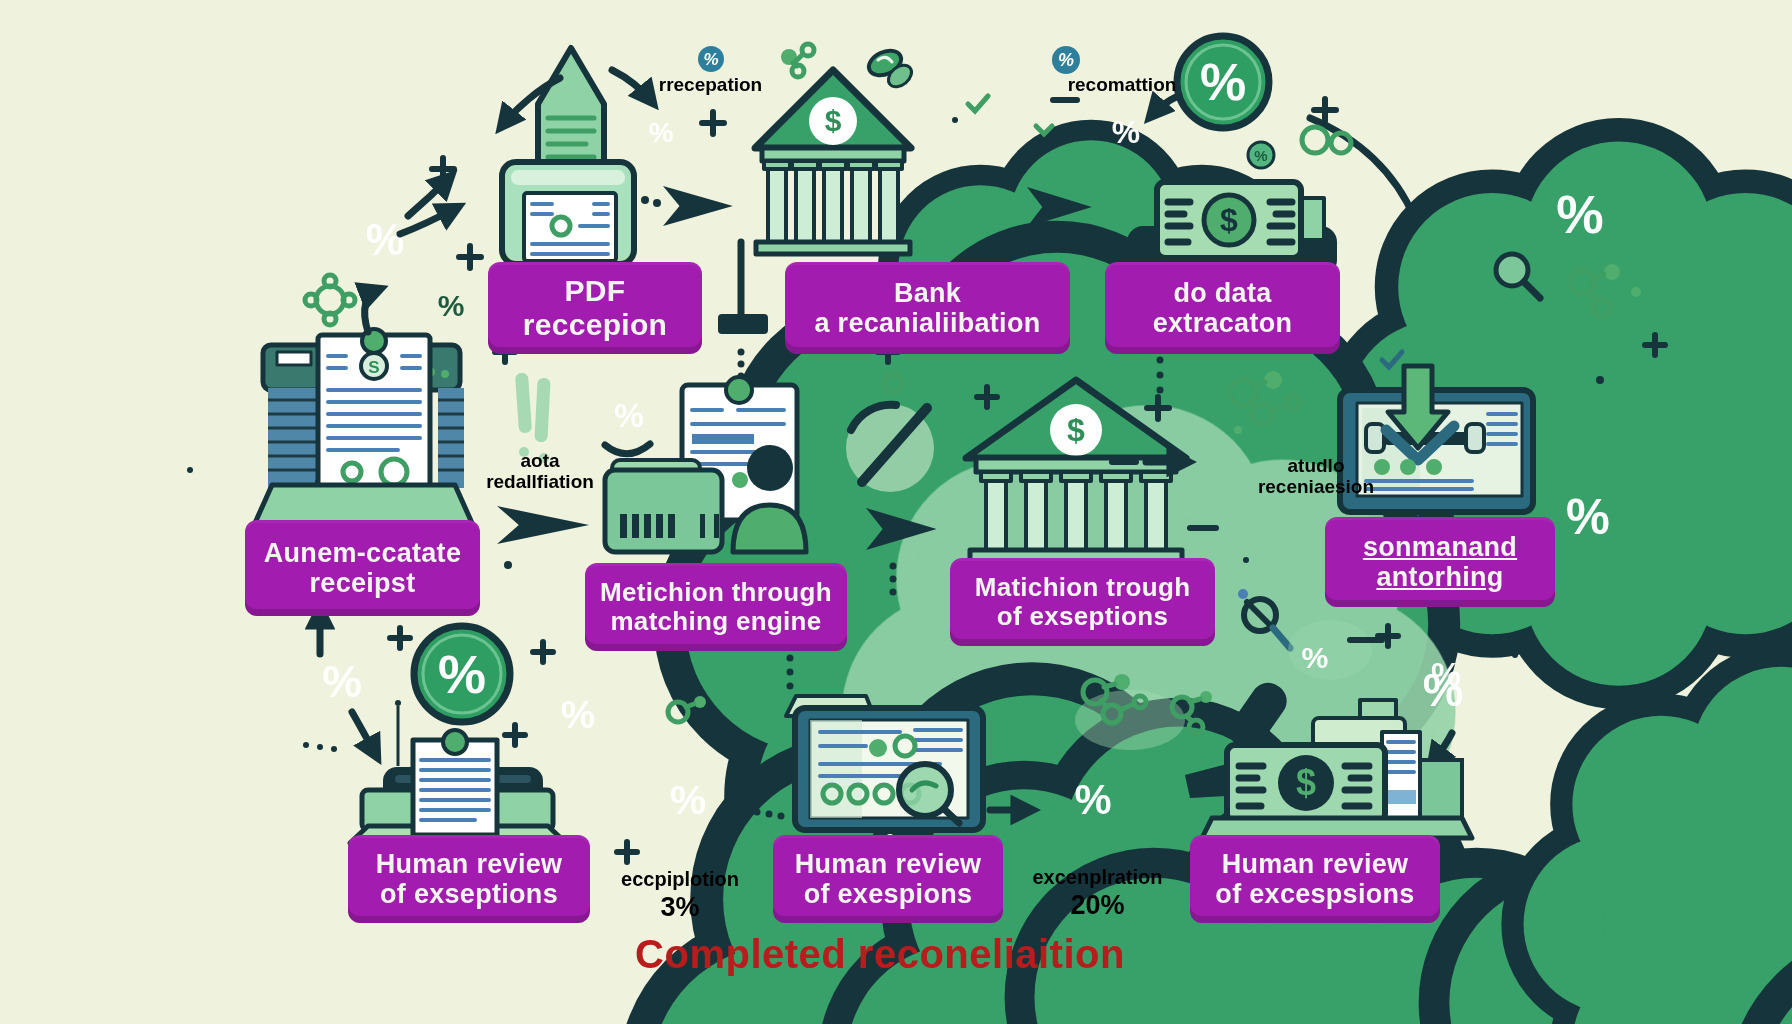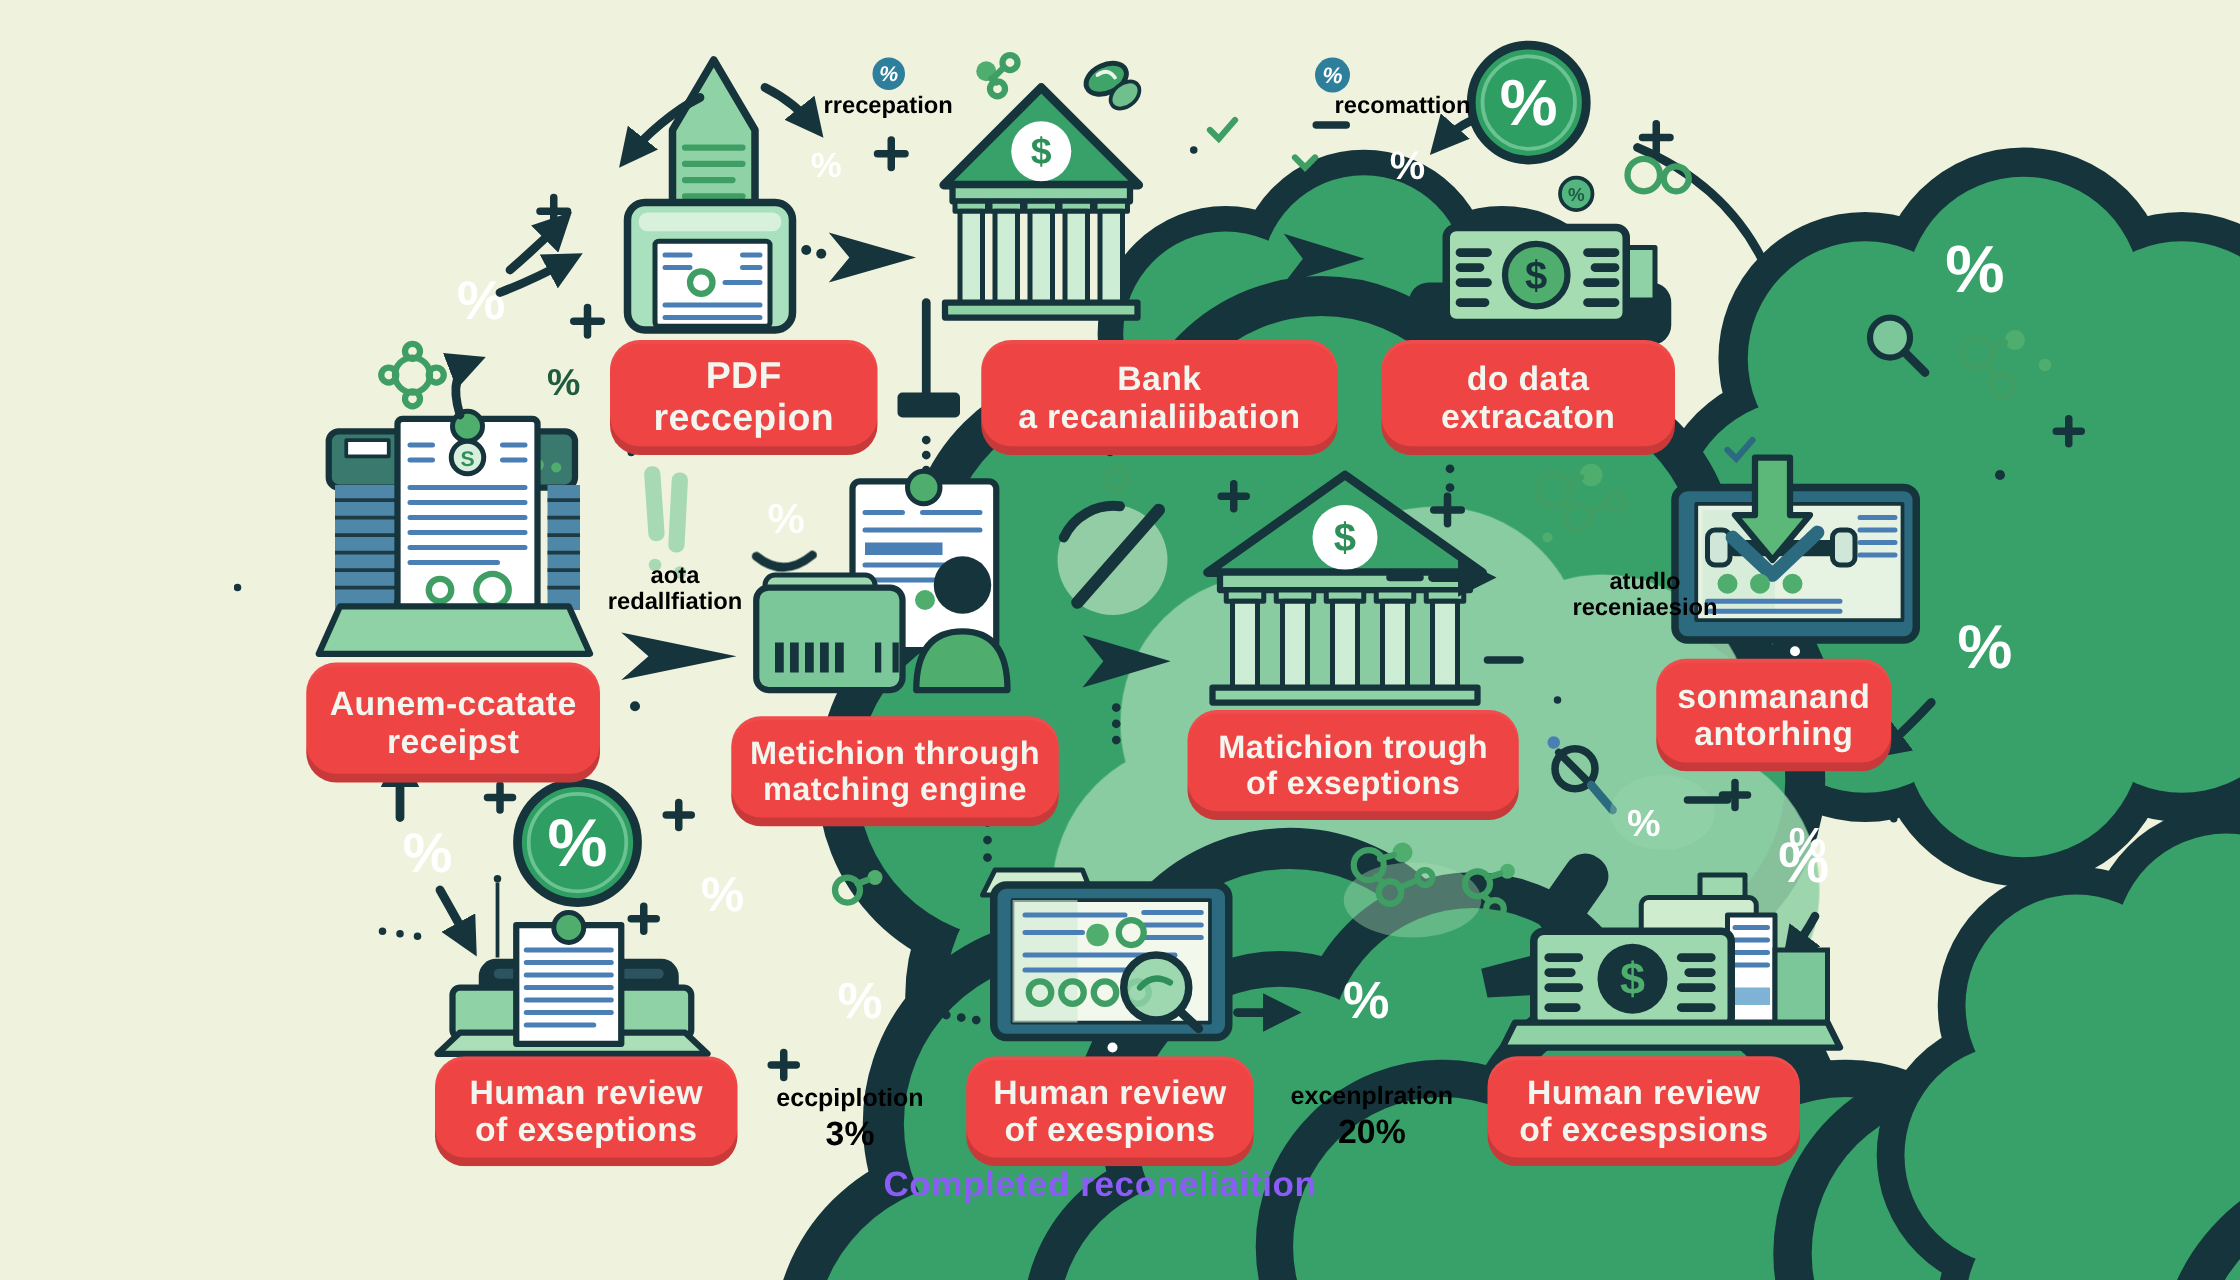--- a/index.html
+++ b/index.html
@@ -1,31 +1,31 @@
 <!DOCTYPE html>
 <html><head>
 <meta charset="utf-8">
 <style>
   html,body{margin:0;padding:0;background:#dfe2cc;font-family:"Liberation Sans",sans-serif;}
   #canvas{position:relative;width:1792px;height:1024px;background:#eff2dc;overflow:hidden;margin:0 auto;}
   #art{position:absolute;left:0;top:0;}
   svg text{font-family:"Liberation Sans",sans-serif;}
 
-  .stage{position:absolute;background:#ef4444;border-radius:24px;color:#f2f6ef;
+  .stage{position:absolute;background:#a21caf;border-radius:12px;color:#f2f6ef;
          display:flex;flex-direction:column;align-items:center;justify-content:center;
          text-align:center;font-weight:bold;line-height:1.13;letter-spacing:.3px;
-         box-shadow:inset 0 -7px 0 rgba(0,0,0,.16), inset 0 3px 0 rgba(255,255,255,.05);margin-top:10px;}
+         box-shadow:inset 0 -7px 0 rgba(0,0,0,.16), inset 0 3px 0 rgba(255,255,255,.05);}
   .stage .l1,.stage .l2{display:block;white-space:nowrap;}
   .fs30{font-size:30px}.fs27{font-size:27px}.fs26{font-size:26px}
 
   .anno{position:absolute;color:#000000;font-weight:bold;text-align:center;line-height:1.12;}
   .anno .a1{display:block;font-size:20px;}
   .anno .a2{display:block;font-size:27px;margin-top:2px;}
   .anno-sm .a1{font-size:19px;}
-  .footer-caption{position:absolute;color:#8b5cf6;font-weight:bold;font-size:28px;
+  .footer-caption{position:absolute;color:#b91c1c;font-weight:bold;font-size:40px;
                   text-align:center;letter-spacing:.5px;}
 
   
   .ol{stroke:#16343c;stroke-linejoin:round;stroke-linecap:round;}
   .sk{stroke:#16343c;fill:none;stroke-width:7;stroke-linecap:round;}
   .fd{fill:#16343c;}
   .gA{fill:#37a169}.gB{fill:#8fd2a6}.gC{fill:#cdeed4}.gD{fill:#4fae6e}.wh{fill:#ffffff}
   .bl{stroke:#4a7fb5;stroke-width:4;stroke-linecap:round;}
   .gs{stroke:#3f9e63;fill:none;stroke-width:5;stroke-linecap:round;}
   .flo{fill:#16343c;stroke:#16343c;stroke-width:10;}
@@ -523,21 +523,21 @@
   <span class="l2">receipst</span>
 </div>
 <div class="stage fs26" style="left:585px;top:563px;width:262px;height:88px;">
   <span class="l1">Metichion through</span>
   <span class="l2">matching engine</span>
 </div>
 <div class="stage fs26" style="left:950px;top:558px;width:265px;height:88px;">
   <span class="l1">Matichion trough</span>
   <span class="l2">of exseptions</span>
 </div>
-<div class="stage fs27" style="left:1325px;top:517px;width:188px;height:90px;">
+<div class="stage fs27" style="left:1325px;top:517px;width:230px;height:90px;text-decoration:underline;">
   <span class="l1">sonmanand</span>
   <span class="l2">antorhing</span>
 </div>
 <div class="stage fs27" style="left:348px;top:835px;width:242px;height:88px;">
   <span class="l1">Human review</span>
   <span class="l2">of exseptions</span>
 </div>
 <div class="stage fs27" style="left:773px;top:835px;width:230px;height:88px;">
   <span class="l1">Human review</span>
   <span class="l2">of exespions</span>

